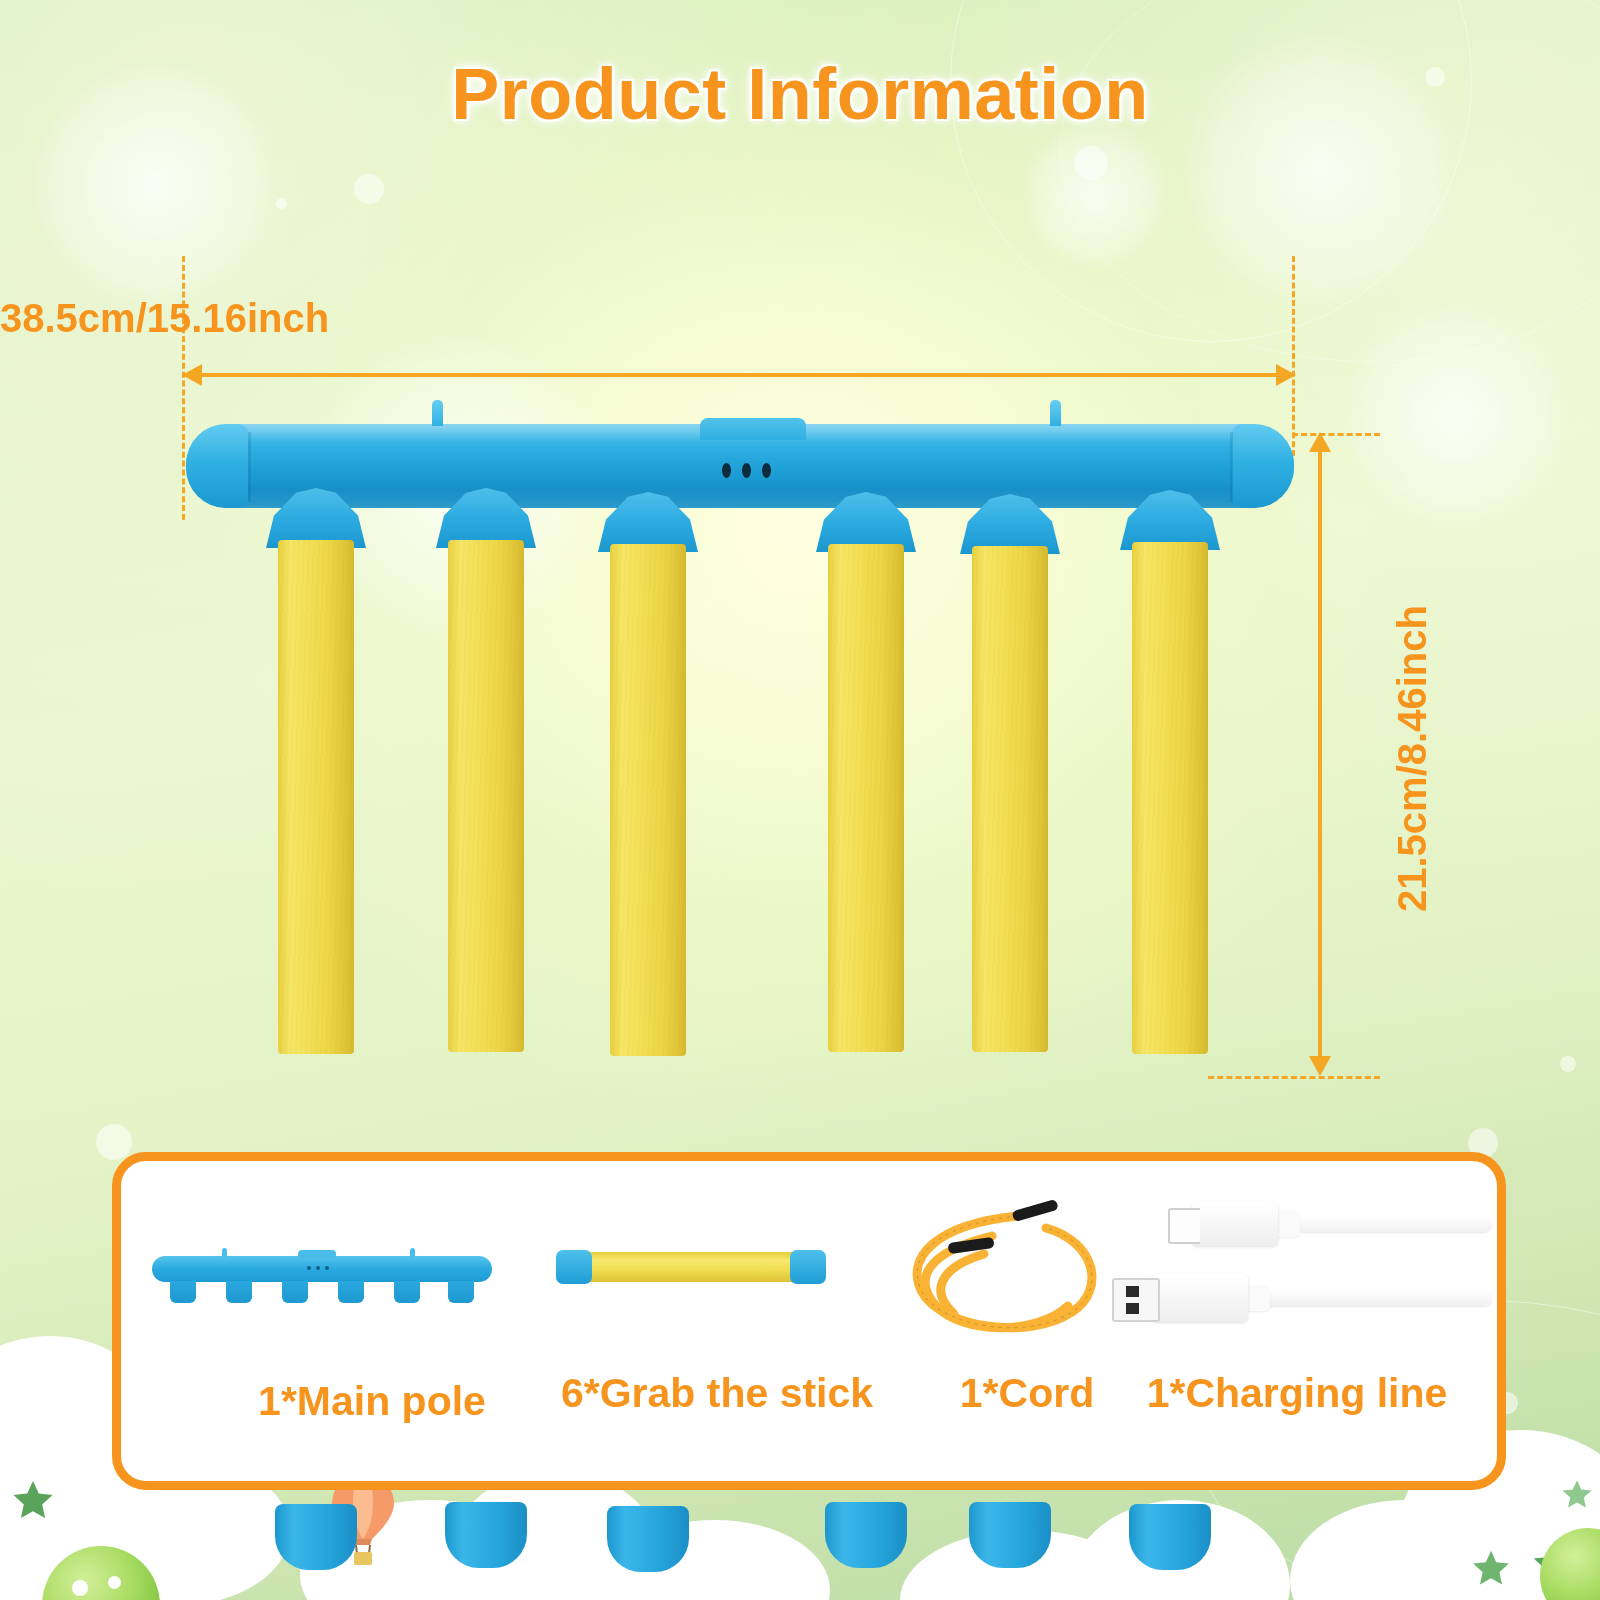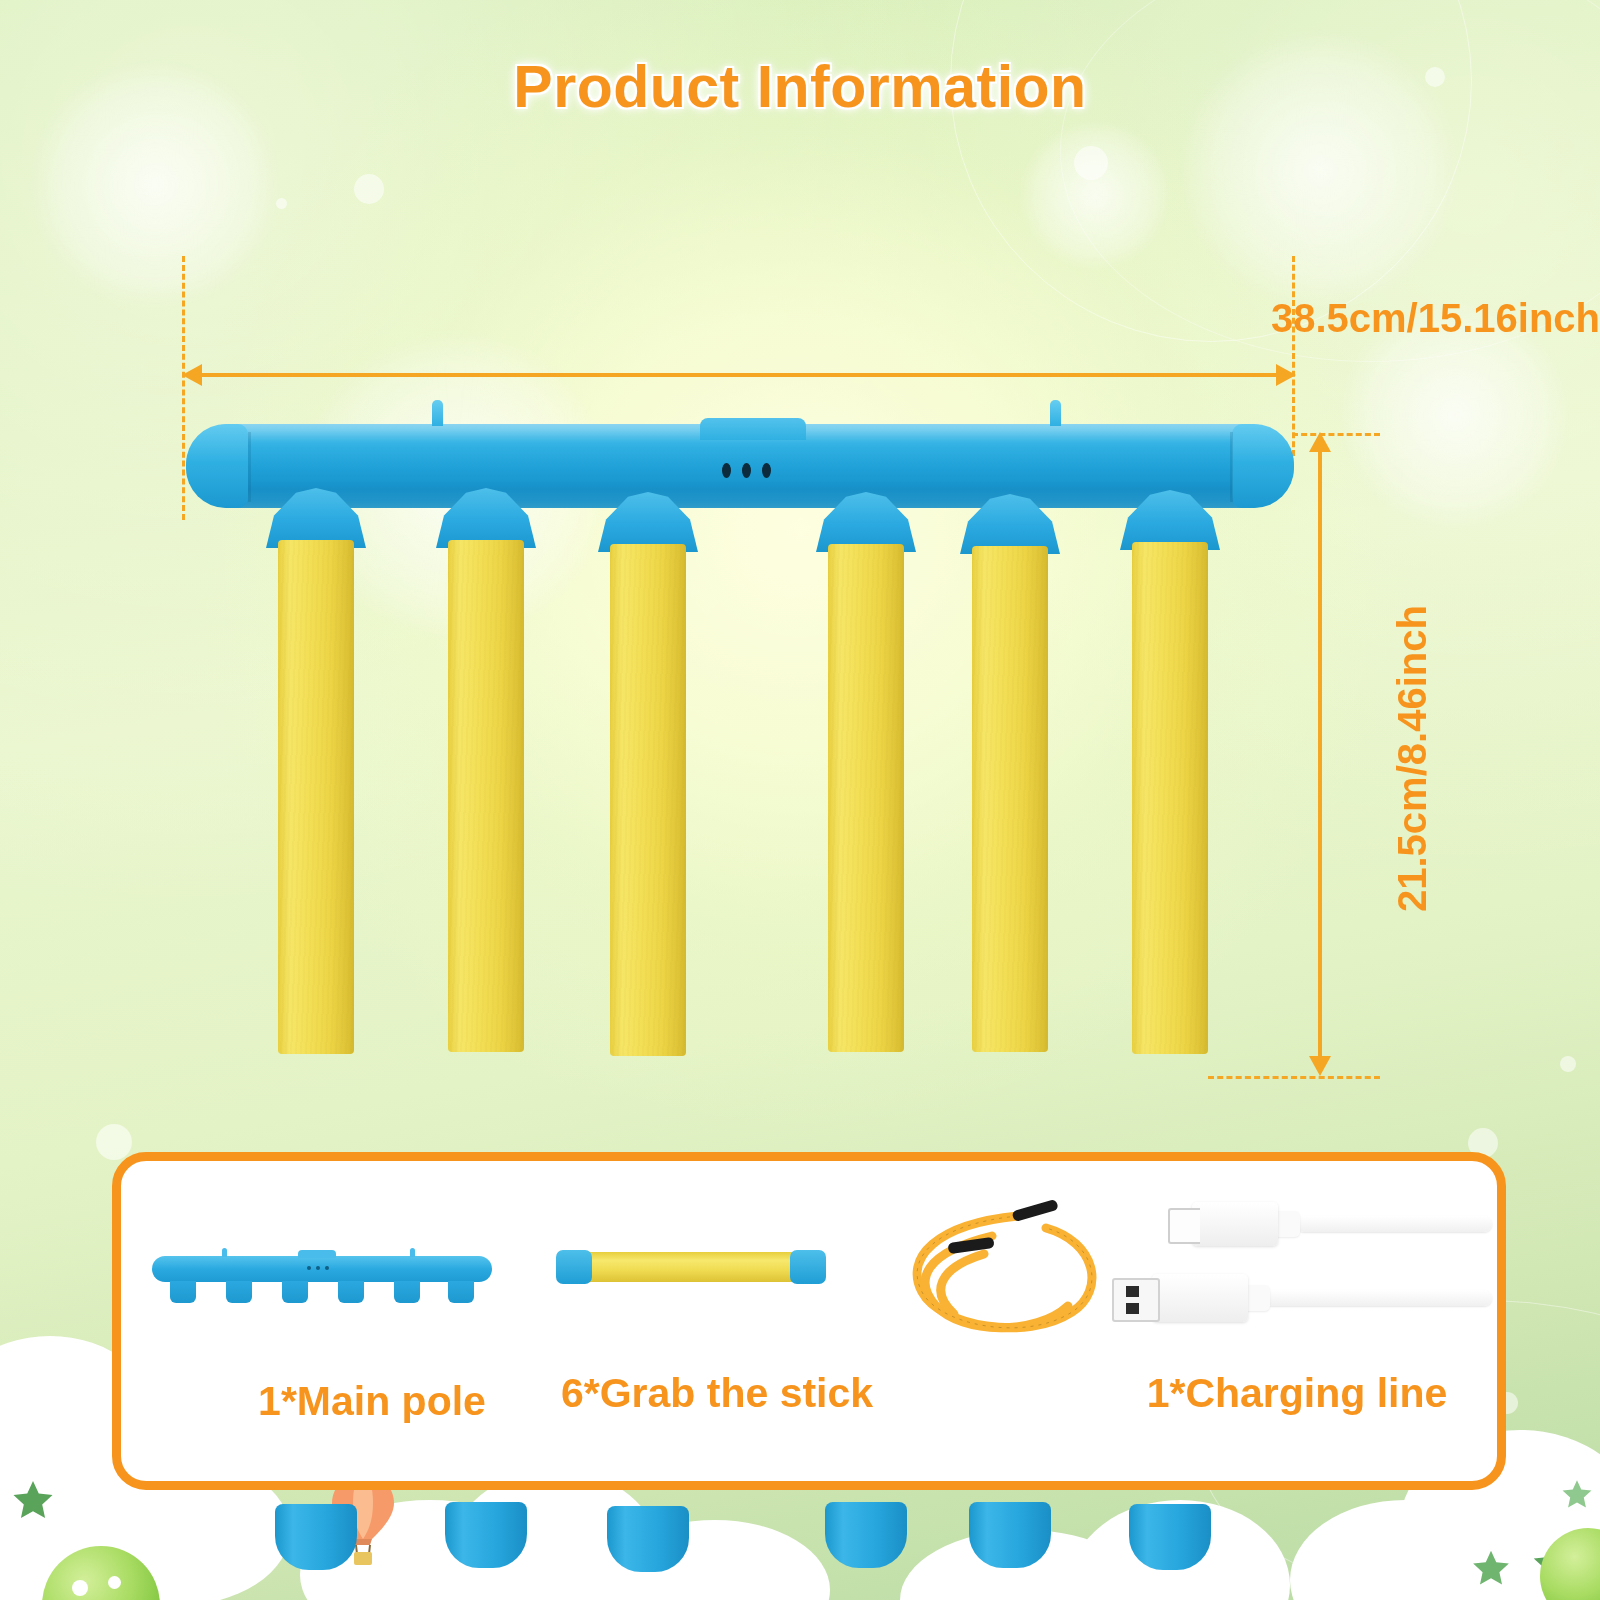--- a/index.html
+++ b/index.html
@@ -28,21 +28,21 @@
   .cloudgroup{position:absolute;}
 
   .star{position:absolute;}
 
   
   .title{
     position:absolute;left:0;right:0;text-align:center;
     color:#F7941D;font-weight:bold;letter-spacing:0.5px;
     text-shadow:0 0 14px #ffffff,0 0 10px #ffffff,0 0 6px #ffffff,2px 2px 0 #ffffff,-2px -2px 0 #ffffff,2px -2px 0 #ffffff,-2px 2px 0 #ffffff;
   }
-  #page-title{top:58px;font-size:59px;line-height:1;}
+  #page-title{top:58px;font-size:72px;line-height:1;}
   #page-subtitle{top:176px;font-size:44px;line-height:1;}
 
   
   .dashv{position:absolute;width:0;border-left:3px dashed #F5A623;}
   .dashh{position:absolute;height:0;border-top:3px dashed #F5A623;}
   .dimline{position:absolute;height:4px;background:#F5A623;}
   .dimline.vert{width:4px;height:auto;}
   .arrow{position:absolute;width:0;height:0;}
   .arrow.left{border-top:11px solid transparent;border-bottom:11px solid transparent;border-right:20px solid #F5A623;}
   .arrow.right{border-top:11px solid transparent;border-bottom:11px solid transparent;border-left:20px solid #F5A623;}
@@ -217,21 +217,21 @@
   <div class="title" id="page-title">Product Information</div>
 
   <div>
 
     <div class="dashv" style="left:182px;top:256px;height:264px;"></div>
     <div class="dashv" style="left:1292px;top:256px;height:200px;"></div>
 
     <div class="dimline" style="left:200px;top:373px;width:1076px;"></div>
     <div class="arrow left" style="left:182px;top:364px;"></div>
     <div class="arrow right" style="left:1276px;top:364px;"></div>
-    <div class="dimlabel" style="left:0;top:296px;width:1600px;text-align:right;">38.5cm/15.16inch</div>
+    <div class="dimlabel" style="left:0;top:296px;width:1600px;text-align:left;">38.5cm/15.16inch</div>
 
     <div class="dashh" style="left:1292px;top:433px;width:88px;"></div>
     <div class="dashh" style="left:1208px;top:1076px;width:172px;"></div>
 
     <div class="dimline vert" style="left:1318px;top:450px;height:608px;"></div>
     <div class="arrow up" style="left:1309px;top:432px;"></div>
     <div class="arrow down" style="left:1309px;top:1056px;"></div>
     <div class="dimlabel vertical" style="left:1390px;top:912px;">21.5cm/8.46inch</div>
   </div>
 
@@ -329,17 +329,18 @@
     <div class="cable-strain" style="left:1242px;top:1285px;"></div>
     <div class="plug-usb" style="left:1152px;top:1274px;"></div>
     <div class="plug-usb-tip" style="left:1112px;top:1278px;"></div>
     <div class="usb-pin" style="left:1126px;top:1286px;"></div>
     <div class="usb-pin" style="left:1126px;top:1303px;"></div>
   </div>
 
   <div class="complabels">
     <div class="complabel" style="left:100px;top:8px;width:320px;">1*Main pole</div>
     <div class="complabel" style="left:390px;top:0;width:430px;">6*Grab the stick</div>
+    <div class="complabel" style="left:790px;top:0;width:250px;">1*Cord</div>
     <div class="complabel" style="left:1010px;top:0;width:350px;">1*Charging line</div>
   </div>
 
 
 </div>
 
 </body></html>

